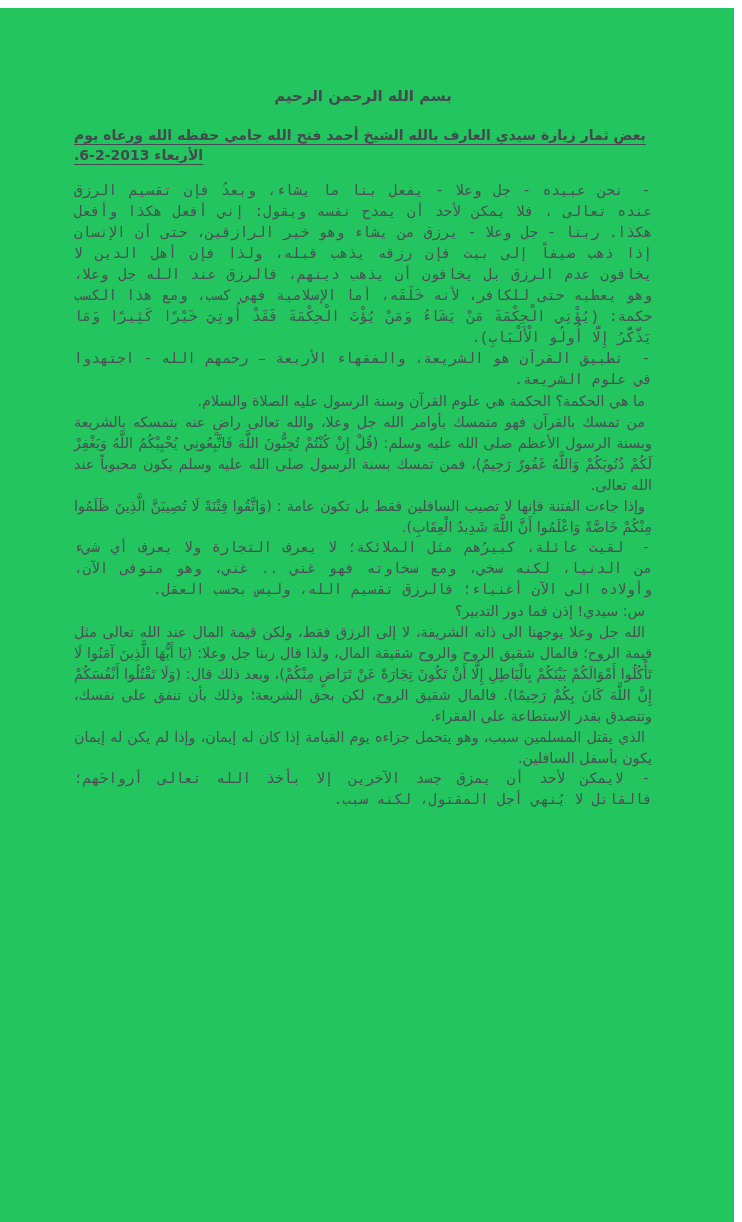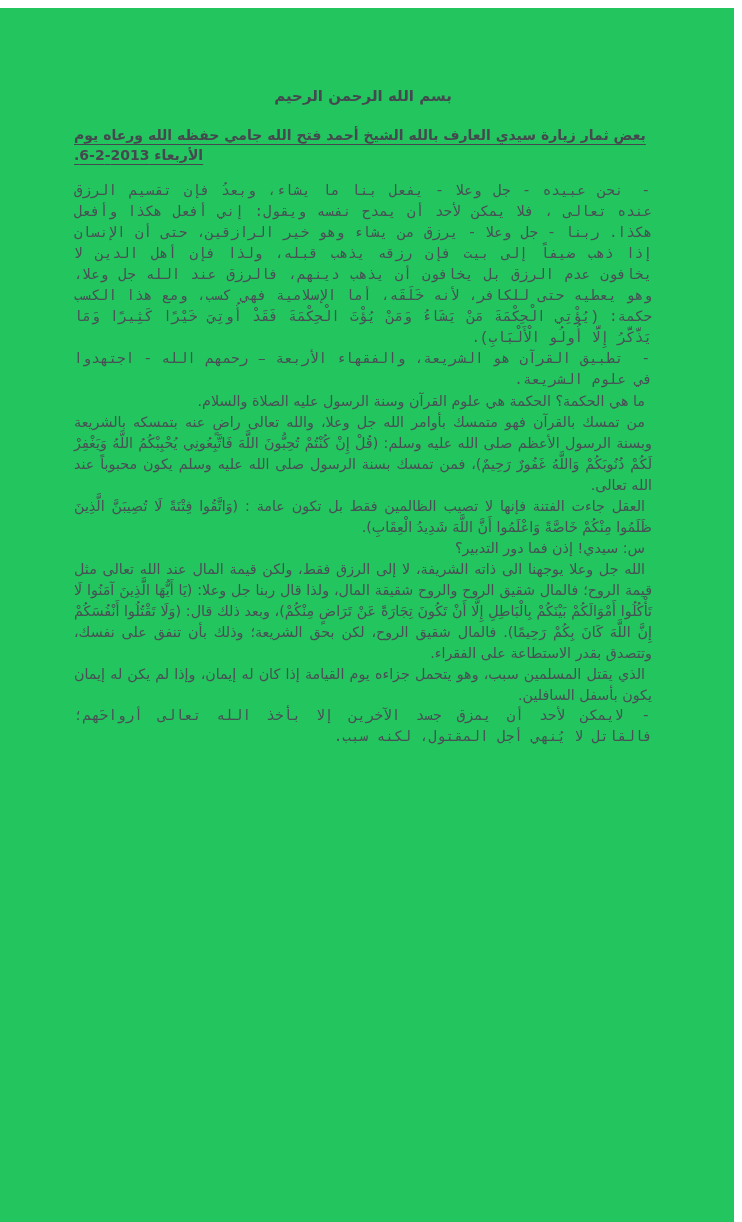--- a/index.html
+++ b/index.html
@@ -62,19 +62,20 @@
 <div class="page">
   <div class="basmala">بسم الله الرحمن الرحيم</div>
 
   <div class="doc-heading">بعض ثمار زيارة سيدي العارف بالله الشيخ أحمد فتح الله جامي حفظه الله ورعاه يوم الأربعاء 2013-2-6.</div>
 
   <div class="doc-body">
       <p class="para has-marker"><span class="marker">-</span><span>نحن عبيده - جل وعلا - يفعل بنا ما يشاء، وبعدُ فإن تقسيم الرزق عنده تعالى ، فلا يمكن لأحد أن يمدح نفسه ويقول: إني أفعل هكذا وأفعل هكذا. ربنا - جل وعلا - يرزق من يشاء وهو خير الرازقين، حتى أن الإنسان إذا ذهب ضيفاً إلى بيت فإن رزقه يذهب قبله، ولذا فإن أهل الدين لا يخافون عدم الرزق بل يخافون أن يذهب دينهم، فالرزق عند الله جل وعلا، وهو يعطيه حتى للكافر، لأنه خَلَقَه، أما الإسلامية فهي كسب، ومع هذا الكسب حكمة: (يُؤْتِي الْحِكْمَةَ مَنْ يَشَاءُ وَمَنْ يُؤْتَ الْحِكْمَةَ فَقَدْ أُوتِيَ خَيْرًا كَثِيرًا وَمَا يَذَّكَّرُ إِلَّا أُولُو الْأَلْبَابِ).</span></p>
       <p class="para has-marker"><span class="marker">-</span><span>تطبيق القرآن هو الشريعة، والفقهاء الأربعة – رحمهم الله - اجتهدوا في علوم الشريعة.</span></p>
       <p class="para"><span>ما هي الحكمة؟ الحكمة هي علوم القرآن وسنة الرسول عليه الصلاة والسلام.</span></p>
       <p class="para"><span>من تمسك بالقرآن فهو متمسك بأوامر الله جل وعلا، والله تعالى راضٍ عنه بتمسكه بالشريعة وبسنة الرسول الأعظم صلى الله عليه وسلم: (قُلْ إِنْ كُنْتُمْ تُحِبُّونَ اللَّهَ فَاتَّبِعُونِي يُحْبِبْكُمُ اللَّهُ وَيَغْفِرْ لَكُمْ ذُنُوبَكُمْ وَاللَّهُ غَفُورٌ رَحِيمٌ)، فمن تمسك بسنة الرسول صلى الله عليه وسلم يكون محبوباً عند الله تعالى.</span></p>
-      <p class="para"><span>العقل جاءت الفتنة فإنها لا تصيب الظالمين فقط بل تكون عامة : (وَاتَّقُوا فِتْنَةً لَا تُصِيبَنَّ الَّذِينَ ظَلَمُوا مِنْكُمْ خَاصَّةً وَاعْلَمُوا أَنَّ اللَّهَ شَدِيدُ الْعِقَابِ).</span></p>
+      <p class="para"><span>وإذا جاءت الفتنة فإنها لا تصيب السافلين فقط بل تكون عامة : (وَاتَّقُوا فِتْنَةً لَا تُصِيبَنَّ الَّذِينَ ظَلَمُوا مِنْكُمْ خَاصَّةً وَاعْلَمُوا أَنَّ اللَّهَ شَدِيدُ الْعِقَابِ).</span></p>
+      <p class="para has-marker"><span class="marker">-</span><span>لقيت عائلة، كبيرُهم مثل الملائكة؛ لا يعرف التجارة ولا يعرف أي شيء من الدنيا، لكنه سخي، ومع سخاوته فهو غني .. غني، وهو متوفى الآن، وأولاده الى الآن أغنياء؛ فالرزق تقسيم الله، وليس بحسب العقل.</span></p>
       <p class="para"><span>س: سيدي! إذن فما دور التدبير؟</span></p>
       <p class="para"><span>الله جل وعلا يوجهنا الى ذاته الشريفة، لا إلى الرزق فقط، ولكن قيمة المال عند الله تعالى مثل قيمة الروح؛ فالمال شقيق الروح والروح شقيقة المال، ولذا قال ربنا جل وعلا: (يَا أَيُّهَا الَّذِينَ آمَنُوا لَا تَأْكُلُوا أَمْوَالَكُمْ بَيْنَكُمْ بِالْبَاطِلِ إِلَّا أَنْ تَكُونَ تِجَارَةً عَنْ تَرَاضٍ مِنْكُمْ)، وبعد ذلك قال: (وَلَا تَقْتُلُوا أَنْفُسَكُمْ إِنَّ اللَّهَ كَانَ بِكُمْ رَحِيمًا). فالمال شقيق الروح، لكن بحق الشريعة؛ وذلك بأن تنفق على نفسك، وتتصدق بقدر الاستطاعة على الفقراء.</span></p>
       <p class="para"><span>الذي يقتل المسلمين سبب، وهو يتحمل جزاءه يوم القيامة إذا كان له إيمان، وإذا لم يكن له إيمان يكون بأسفل السافلين.</span></p>
       <p class="para has-marker"><span class="marker">-</span><span>لايمكن لأحد أن يمزق جسد الآخرين إلا بأخذ الله تعالى أرواحَهم؛ فالقاتل لا يُنهي أجل المقتول، لكنه سبب.</span></p>
     </div>
 </div>
 
 </body></html>

